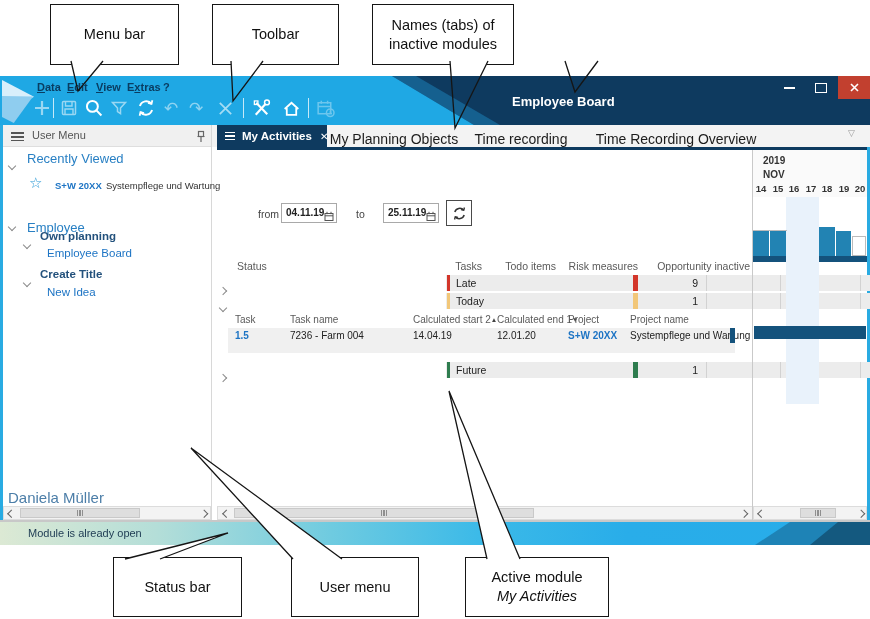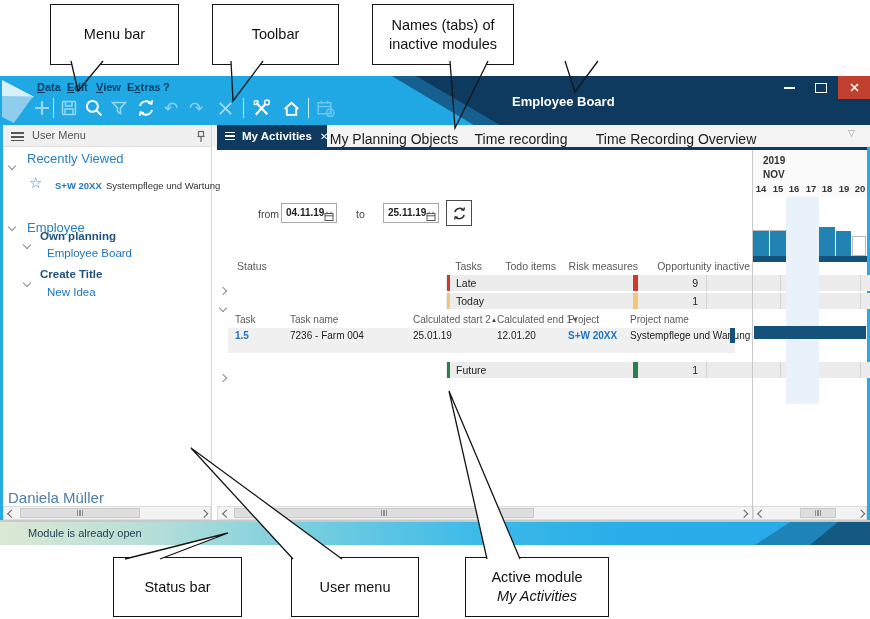--- a/index.html
+++ b/index.html
@@ -290,21 +290,21 @@
   <span class="scell" style="left:235px;top:314px;">Task</span>
   <span class="scell" style="left:290px;top:314px;">Task name</span>
   <span class="scell" style="left:413px;top:314px;"><span>Calculated start</span> <span>2</span><span class="sort">▲</span></span>
   <span class="scell" style="left:497px;top:314px;"><span>Calculated end</span> <span>1</span><span class="sort">▼</span></span>
   <span class="scell" style="left:568px;top:314px;">Project</span>
   <span class="scell" style="left:630px;top:314px;">Project name</span>
 
   <div class="abs" style="left:228px;top:328px;width:507px;height:25px;background:#F0F0F0;">
     <span class="vcell" style="left:7px;top:2px;font-weight:700;color:#1D74C4;">1.5</span>
     <span class="vcell" style="left:62px;top:2px;">7236 - Farm 004</span>
-    <span class="vcell" style="left:185px;top:2px;">25.01.19</span>
+    <span class="vcell" style="left:185px;top:2px;">14.04.19</span>
     <span class="vcell" style="left:269px;top:2px;">12.01.20</span>
     <span class="vcell" style="left:340px;top:2px;font-weight:700;color:#1D74C4;">S+W 20XX</span>
     <span class="vcell" style="left:402px;top:2px;">Systempflege und Wartung</span>
     <i class="abs" style="left:502px;top:0;width:5px;height:15px;background:#14527C;"></i>
   </div>
 
   <div class="abs" style="left:218px;top:362px;width:534px;height:16px;">
     <span class="abs" style="left:2px;top:5px;"><i class="chr"></i></span>
     <div class="grow">
       <i class="gbarL" style="background:#2E7D4F;"></i>

